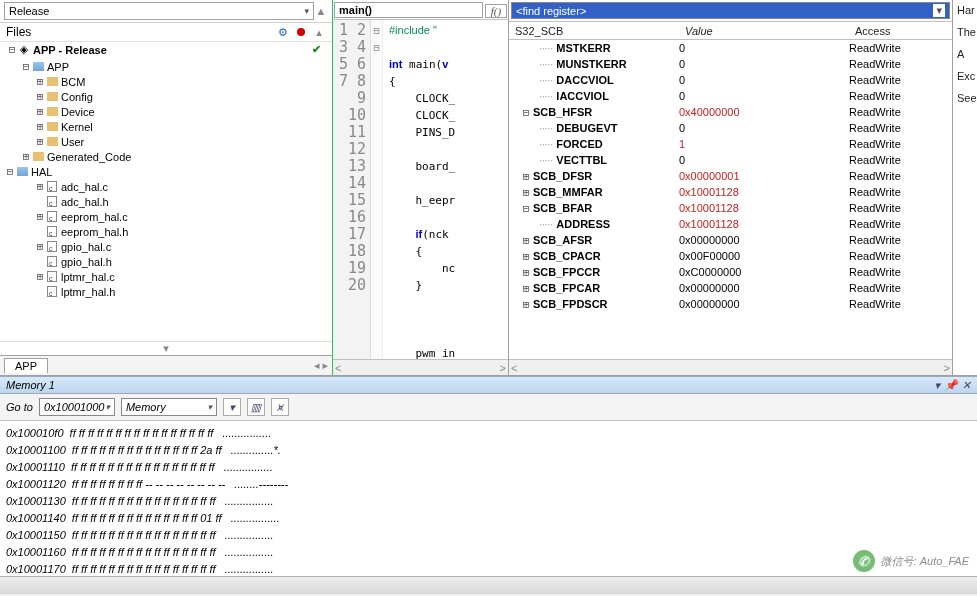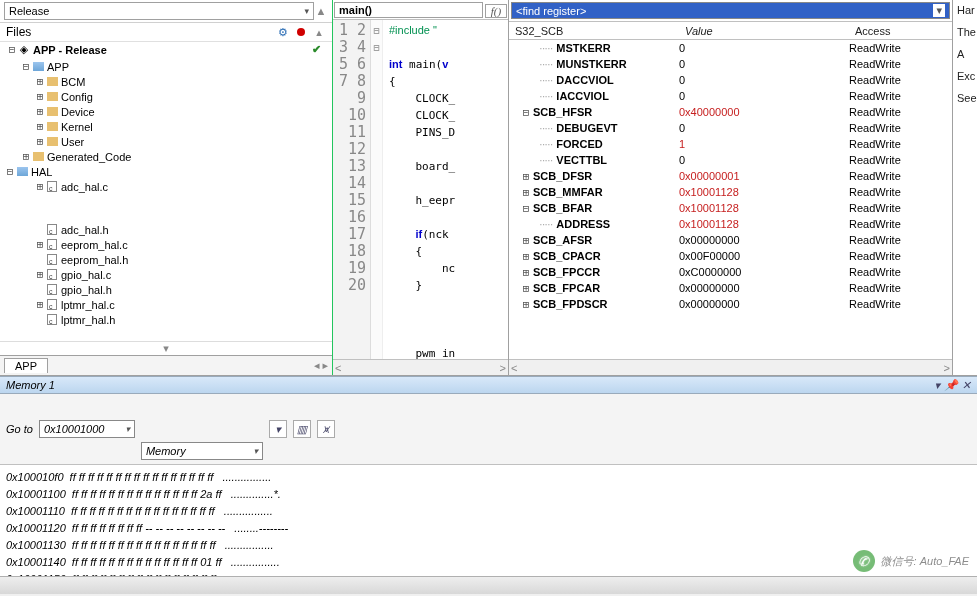--- a/index.html
+++ b/index.html
@@ -161,21 +161,21 @@
           </span>
           <span class="lbl">HAL</span>
         </div>
         <div class="tree-row" style="padding-left: 34px;">
           <span class="tw plus"></span>
           <span class="ic">
             <span class="file-c"></span>
           </span>
           <span class="lbl">adc_hal.c</span>
         </div>
-        <div class="tree-row" style="padding-left: 34px; margin-top: 28px;">
+        <div class="tree-row" style="padding-left: 34px;">
           <span class="tw none"></span>
           <span class="ic">
             <span class="file-c"></span>
           </span>
           <span class="lbl">adc_hal.h</span>
         </div>
         <div class="tree-row" style="padding-left: 34px;">
           <span class="tw plus"></span>
           <span class="ic">
             <span class="file-c"></span>
@@ -484,24 +484,24 @@
   <div class="mem-title">
     <span class="t">Memory 1</span>
     <div class="btns">
       <span>▾</span>
       <span>📌</span>
       <span>✕</span>
     </div>
   </div>
   <div class="mem-toolbar">
     <span>Go to</span>
+    <div class="combo caret-down" style="width:76px;">
+      <span>0x10001000</span>
+    </div>
     <div class="combo caret-down" style="width:96px;">
-      <span>0x10001000</span>
-    </div>
-    <div class="combo caret-down" style="width:122px;margin-top:44px;">
       <span>Memory</span>
     </div>
     <div class="btn">▾</div>
     <div class="btn">▥</div>
     <div class="btn">⩙</div>
   </div>
   <div class="mem-body" id="mem-body"><div>0x100010f0  ff ff ff ff ff ff ff ff ff ff ff ff ff ff ff ff   ................
 0x10001100  ff ff ff ff ff ff ff ff ff ff ff ff ff ff 2a ff   ..............*.
 0x10001110  ff ff ff ff ff ff ff ff ff ff ff ff ff ff ff ff   ................
 0x10001120  ff ff ff ff ff ff ff ff -- -- -- -- -- -- -- --   ........--------

